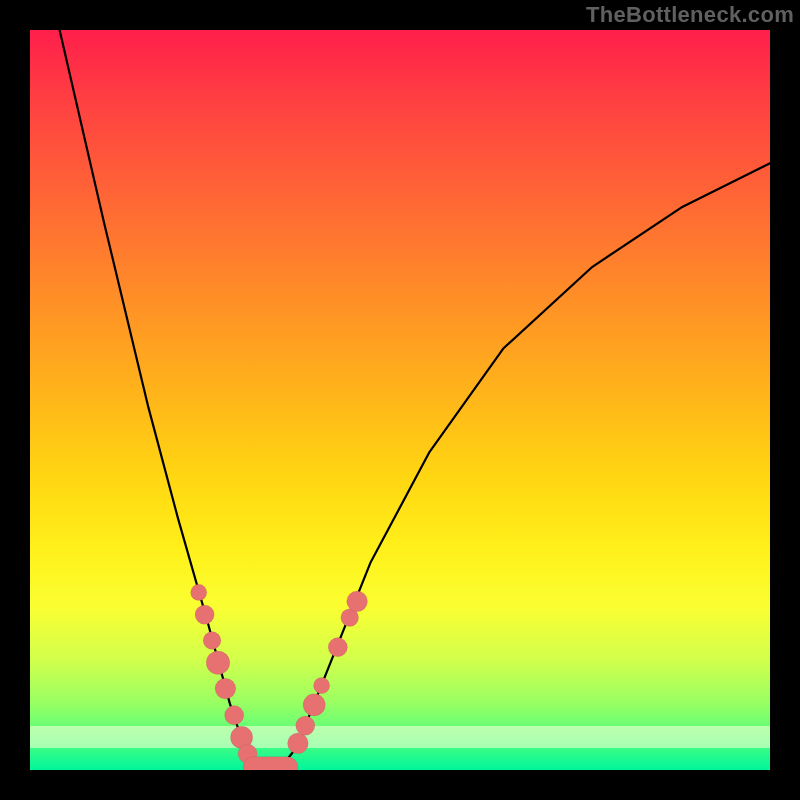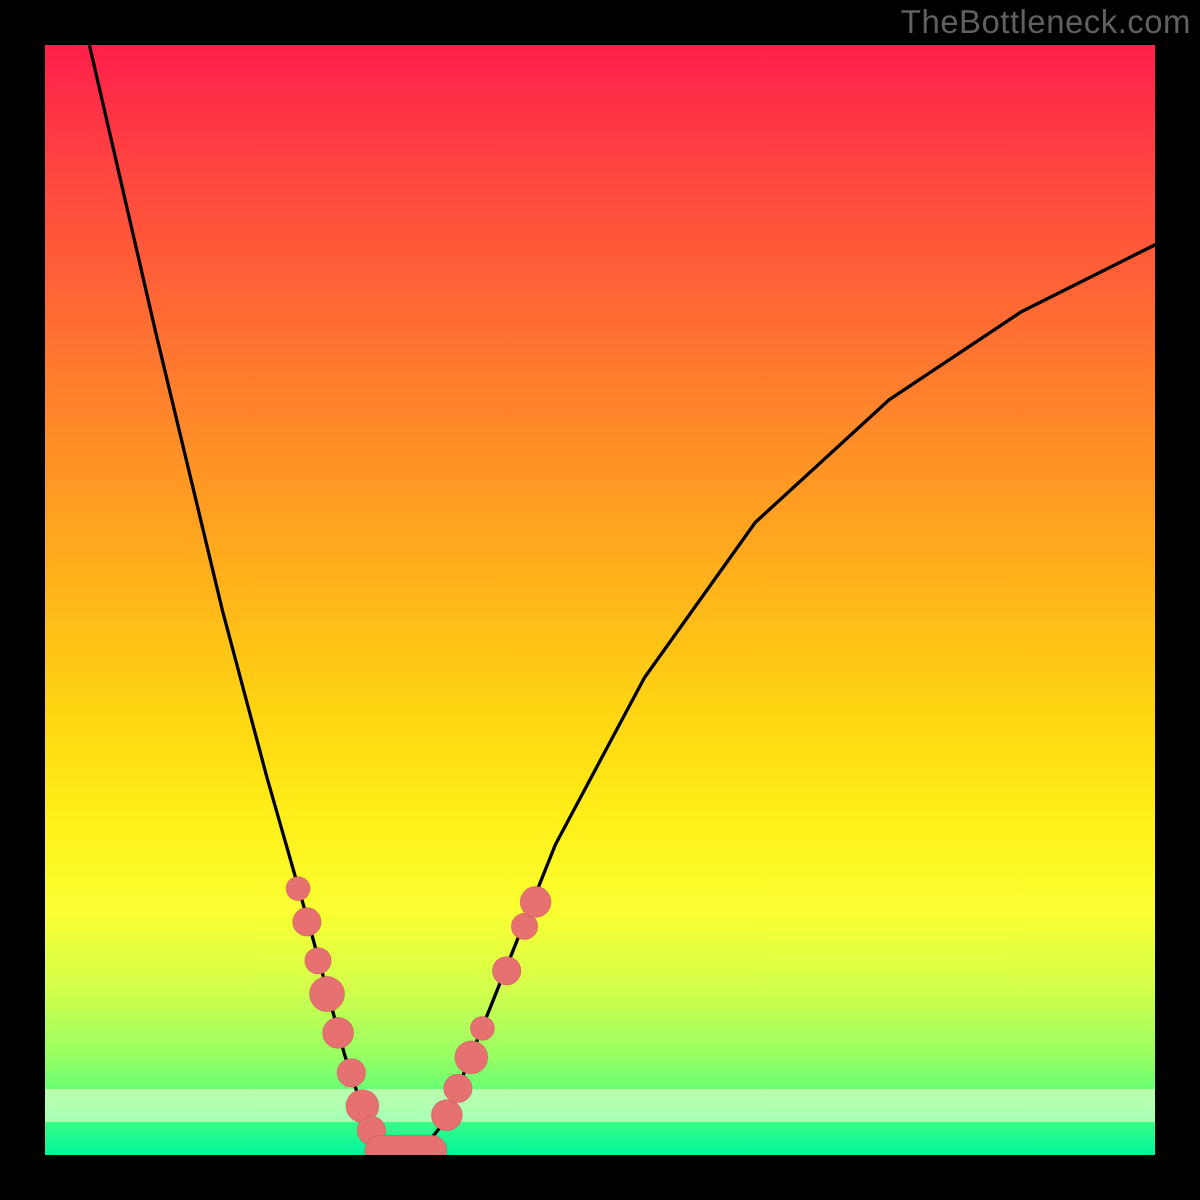--- a/index.html
+++ b/index.html
@@ -46,21 +46,21 @@
     width: 100%;
     height: 22px;
     bottom: 22px;
     background: rgba(255, 255, 220, 0.55);
   }
   .watermark {
     position: absolute;
     top: 2px;
     right: 6px;
     font-size: 22px;
-    font-weight: 400;
+    font-weight: 700;
     color: #606060;
     letter-spacing: 0.3px;
     user-select: none;
   }
   svg.curve {
     position: absolute;
     top: 0;
     left: 0;
     width: 740px;
     height: 740px;

